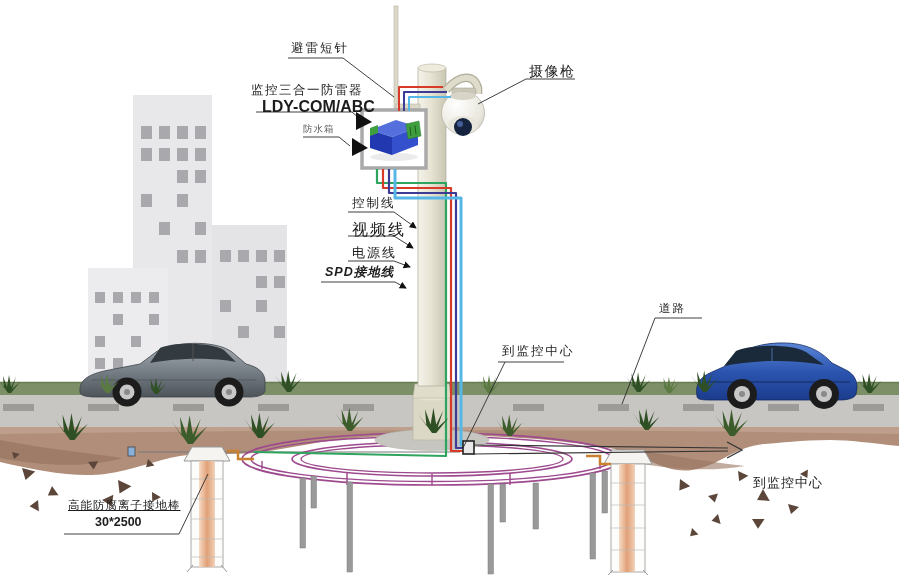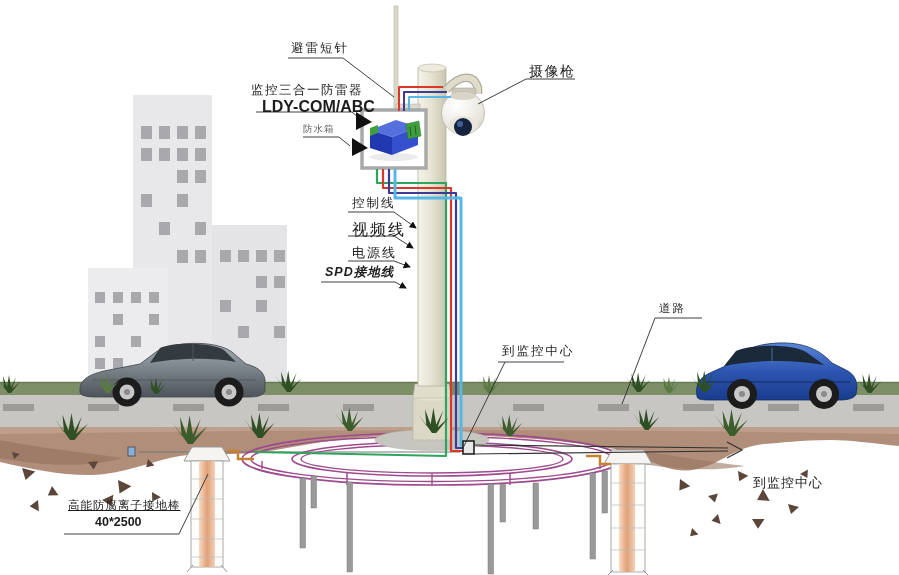--- a/index.html
+++ b/index.html
@@ -349,14 +349,14 @@
 <div class="lbl sm" style="left:303px;top:124px;font-size:9.5px;letter-spacing:1px;">防水箱</div>
 <div class="lbl" style="left:529px;top:64px;font-size:14px;letter-spacing:1.5px;">摄像枪</div>
 <div class="lbl" style="left:352px;top:197px;font-size:12.5px;letter-spacing:2px;">控制线</div>
 <div class="lbl" style="left:352px;top:221px;font-size:16px;letter-spacing:2px;">视频线</div>
 <div class="lbl" style="left:352px;top:246px;font-size:13px;letter-spacing:2px;">电源线</div>
 <div class="lbl b" style="left:325px;top:266px;font-size:12.5px;letter-spacing:1px;font-style:italic;">SPD接地线</div>
 <div class="lbl" style="left:502px;top:345px;font-size:12.5px;letter-spacing:2px;">到监控中心</div>
 <div class="lbl" style="left:659px;top:302px;font-size:11.5px;letter-spacing:2px;">道路</div>
 <div class="lbl" style="left:753px;top:440px;font-size:13px;letter-spacing:1px;margin-top:36px;">到监控中心</div>
 <div class="lbl" style="left:68px;top:499px;font-size:11.5px;letter-spacing:1px;text-decoration:underline;">高能防腐离子接地棒</div>
-<div class="lbl b" style="left:95px;top:516px;font-size:12.5px;">40*2500</div>
+<div class="lbl b" style="left:95px;top:516px;font-size:12.5px;">30*2500</div>
 </div>
 
 </body></html>

